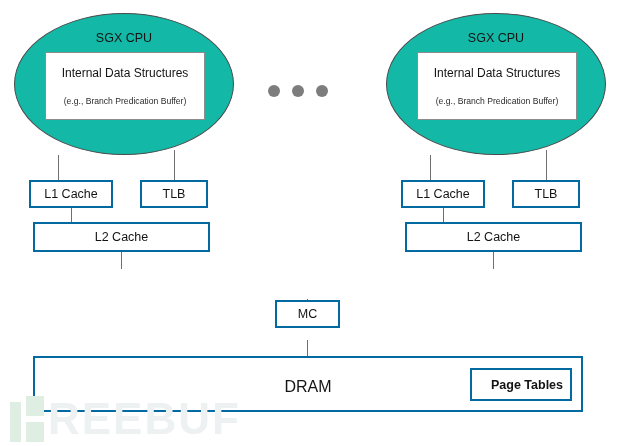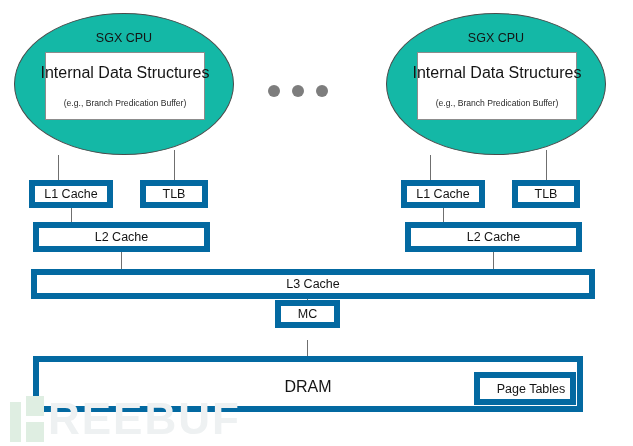--- a/index.html
+++ b/index.html
@@ -43,21 +43,21 @@
     font-weight: bold;
     letter-spacing: 2px;
     color: #eef1f2;
     line-height: 50px;
   }
 
   
   .box {
     position: absolute;
     box-sizing: border-box;
-    border: 6px solid #0369a1;
+    border: 2px solid #0369a1;
     background: #ffffff;
     display: flex;
     align-items: center;
     justify-content: center;
     font-size: 12.5px;
     color: #141414;
     text-align: center;
   }
 
   
@@ -87,21 +87,21 @@
     height: 68px;
     box-sizing: border-box;
     border: 1px solid #8c8c8c;
     background: #ffffff;
     display: flex;
     flex-direction: column;
     align-items: center;
     justify-content: center;
   }
   .ids-main {
-    font-size: 16px;
+    font-size: 12px;
     color: #141414;
     white-space: nowrap;
   }
   .ids-sub {
     font-size: 8.6px;
     color: #2b2b2b;
     margin-top: 16px;
     white-space: nowrap;
   }
 
@@ -182,31 +182,30 @@
 
   <div class="box" style="left:401px; top:180px; width:84px; height:28px;">L1 Cache</div>
   <div class="box" style="left:512px; top:180px; width:68px; height:28px;">TLB</div>
 
   <div class="vline" style="left:443px; top:208px; height:14px;"></div>
 
   <div class="box" style="left:405px; top:222px; width:177px; height:30px;">L2 Cache</div>
 
   <div class="vline" style="left:493px; top:252px; height:17px;"></div>
 
-  <div class="box" style="left:31px; top:269px; width:564px; height:30px;">L3 Cache</div>
 
   <div class="vline" style="left:307px; top:299px; height:13px;"></div>
 
   <div class="box" style="left:275px; top:300px; width:65px; height:28px;">MC</div>
 
   <div class="vline" style="left:307px; top:340px; height:16px;"></div>
 
   <div class="box" style="left:33px; top:356px; width:550px; height:56px;">
     <span class="dram-label">DRAM</span>
-    <div class="box" style="left:435px; top:10px; width:102px; height:33px; font-weight:normal;padding-left:12px;">Page Tables</div>
+    <div class="box" style="left:435px; top:10px; width:102px; height:33px; font-weight:bold;padding-left:12px;">Page Tables</div>
   </div>
 
   <div class="watermark">
     <span class="wm-bar b1"></span>
     <span class="wm-bar b2"></span>
     <span class="wm-bar b3"></span>
     <span class="wm-text">REEBUF</span>
   </div>
 
 </div>

